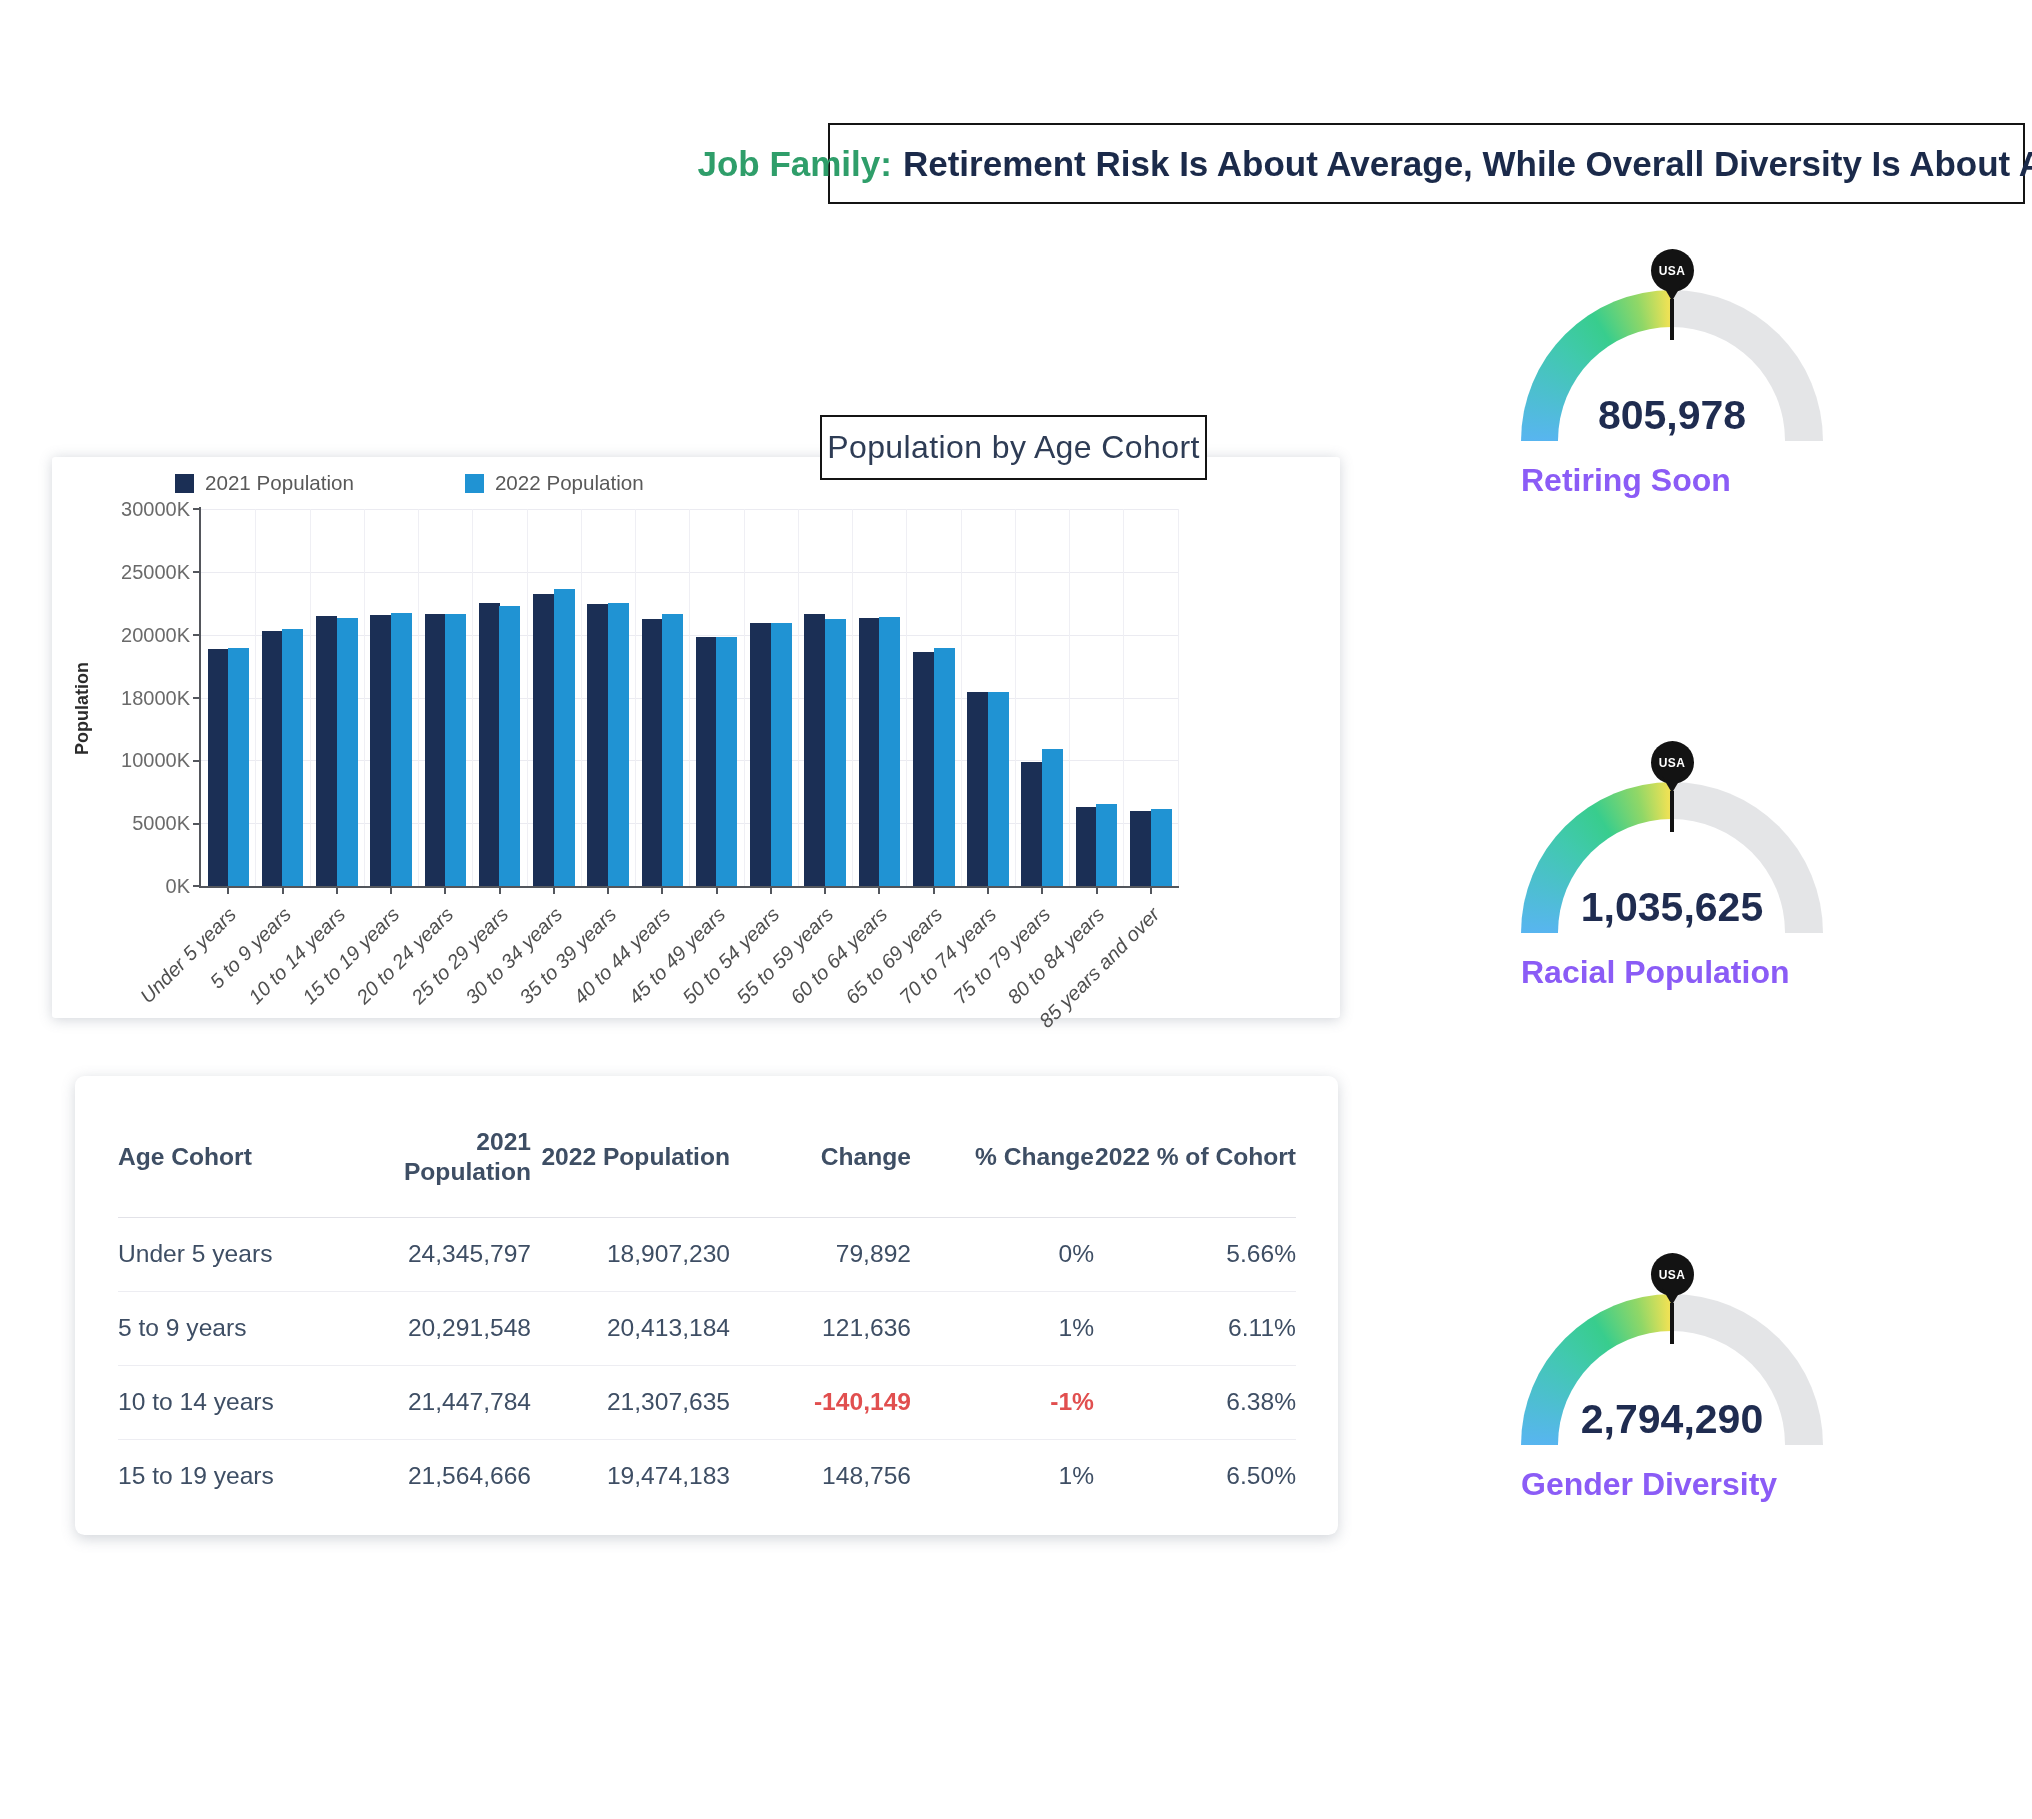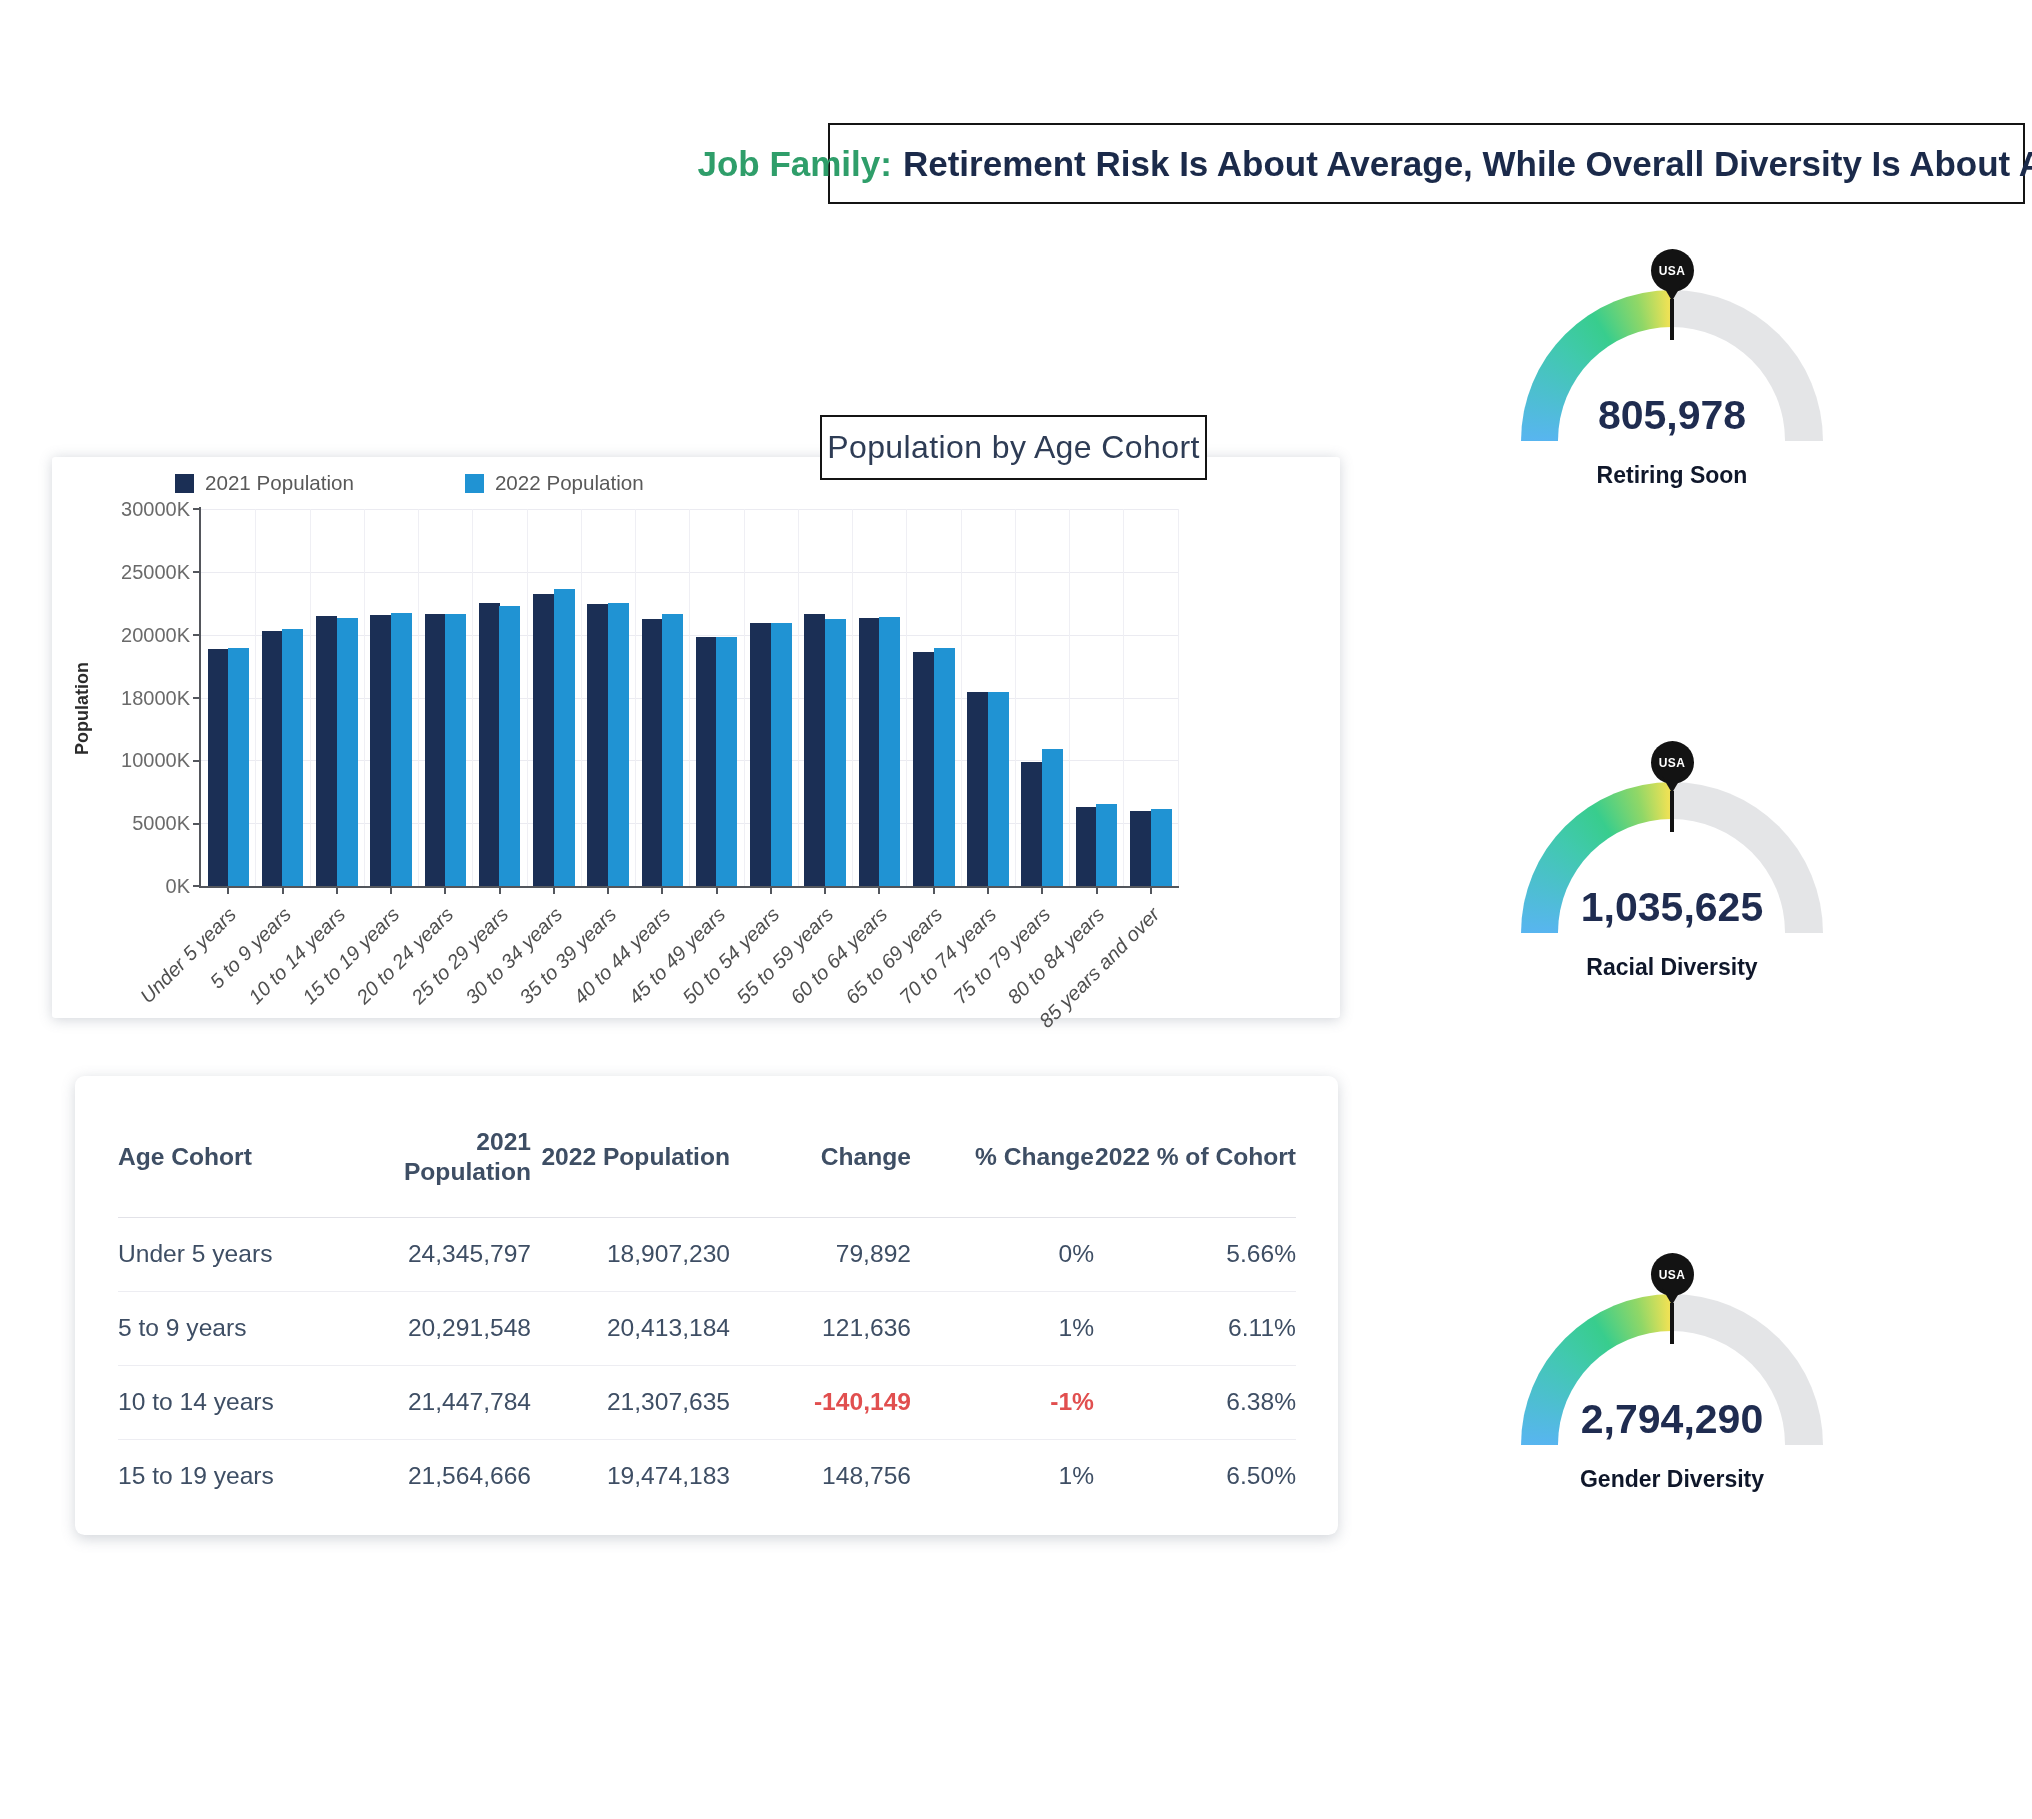--- a/index.html
+++ b/index.html
@@ -89,22 +89,22 @@
     color:#fff; font-size:12px; font-weight:700; letter-spacing:0.4px;
   }
   .pin-point { width:0; height:0; margin-top:-8px;
     border-left:10.3px solid transparent; border-right:10.3px solid transparent;
     border-top:17.5px solid #131313; }
   .pin-stem { width:4px; height:41px; background:#131313; margin-top:-1.6px; }
   .gauge-value {
     position:absolute; left:0; bottom:1.6px; width:302px; text-align:center;
     font-size:41px; font-weight:700; color:#1f2c50; z-index:5;
   }
-  .gauge-label { width:302px; text-align:center; margin-top:20.6px;
-    font-size:23px; font-weight:700; color:#0f172a; }
+  .gauge-label { width:302px; text-align:left; margin-top:20.6px;
+    font-size:32px; font-weight:700; color:#8b5cf6; }
   .gauge-desc { margin-top:22px; width:391px; font-size:22px; color:#4c5b6d; line-height:1.52; }
 </style>
 </head>
 <body>
 
 <div id="stage">
 
   <div id="title-box">
     <span class="green">Job Family:</span>
     <span class="navy">Retirement Risk Is About Average, While Overall Diversity Is About Average</span>
@@ -319,21 +319,21 @@
             <div class="ring"></div>
             <div class="hole"></div>
           </div>
           <div class="gauge-pin">
             <div class="pin-balloon">USA</div>
             <div class="pin-point"></div>
             <div class="pin-stem"></div>
           </div>
           <div class="gauge-value">1,035,625</div>
         </div>
-        <div class="gauge-label">Racial Diversity</div>
+        <div class="gauge-label">Racial Population</div>
       </div>
       <div class="gauge-block" style="top: 1253px;">
         <div class="gauge-wrap">
           <div class="gauge-arc">
             <div class="ring"></div>
             <div class="hole"></div>
           </div>
           <div class="gauge-pin">
             <div class="pin-balloon">USA</div>
             <div class="pin-point"></div>

